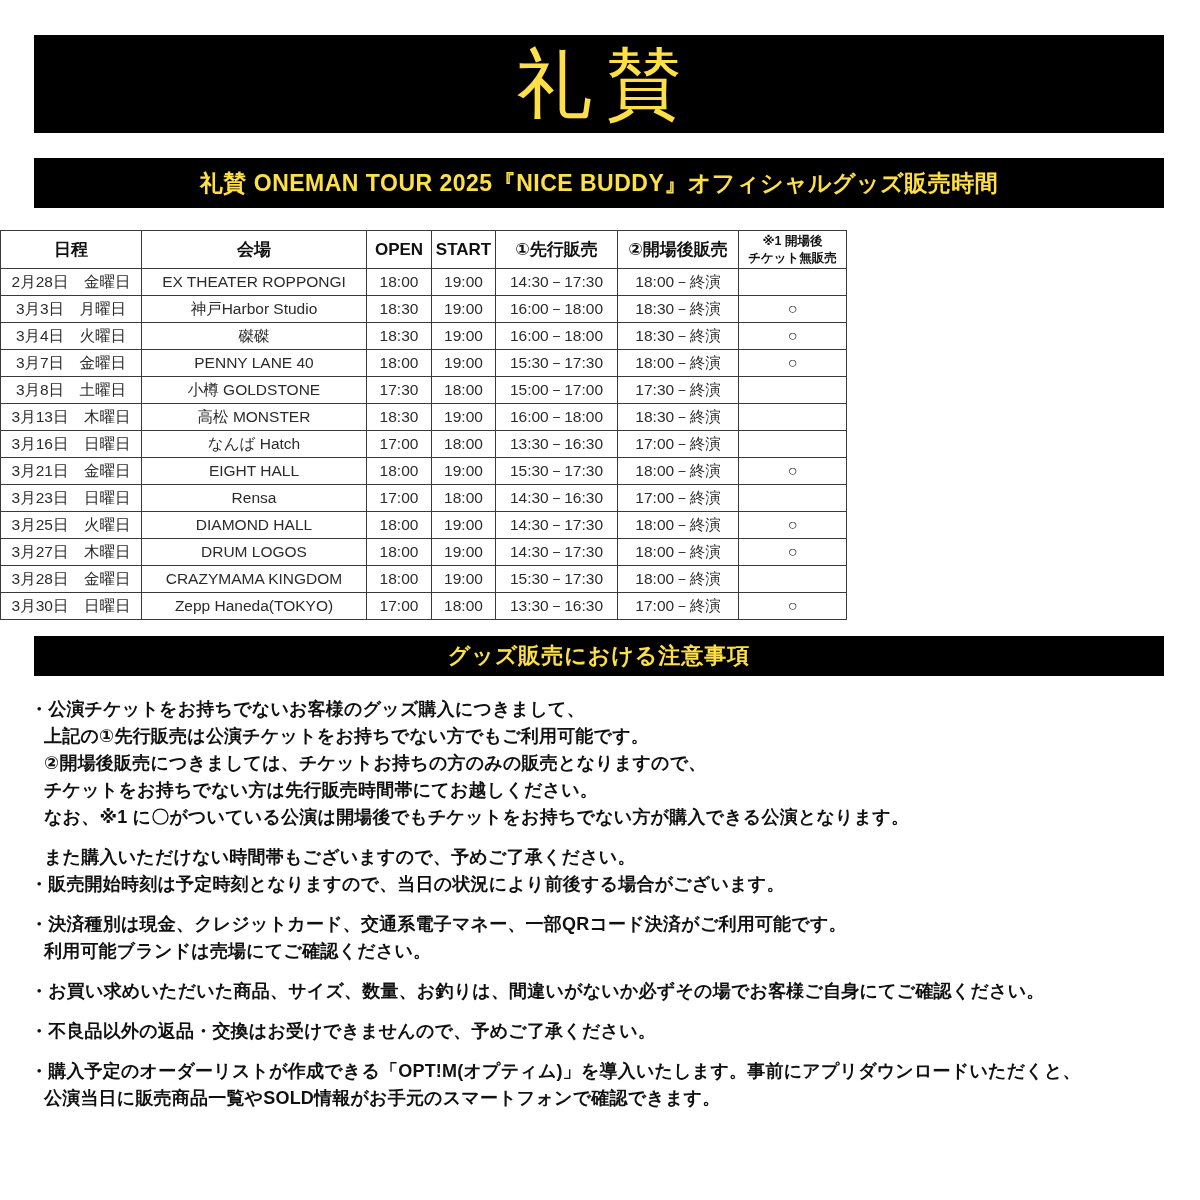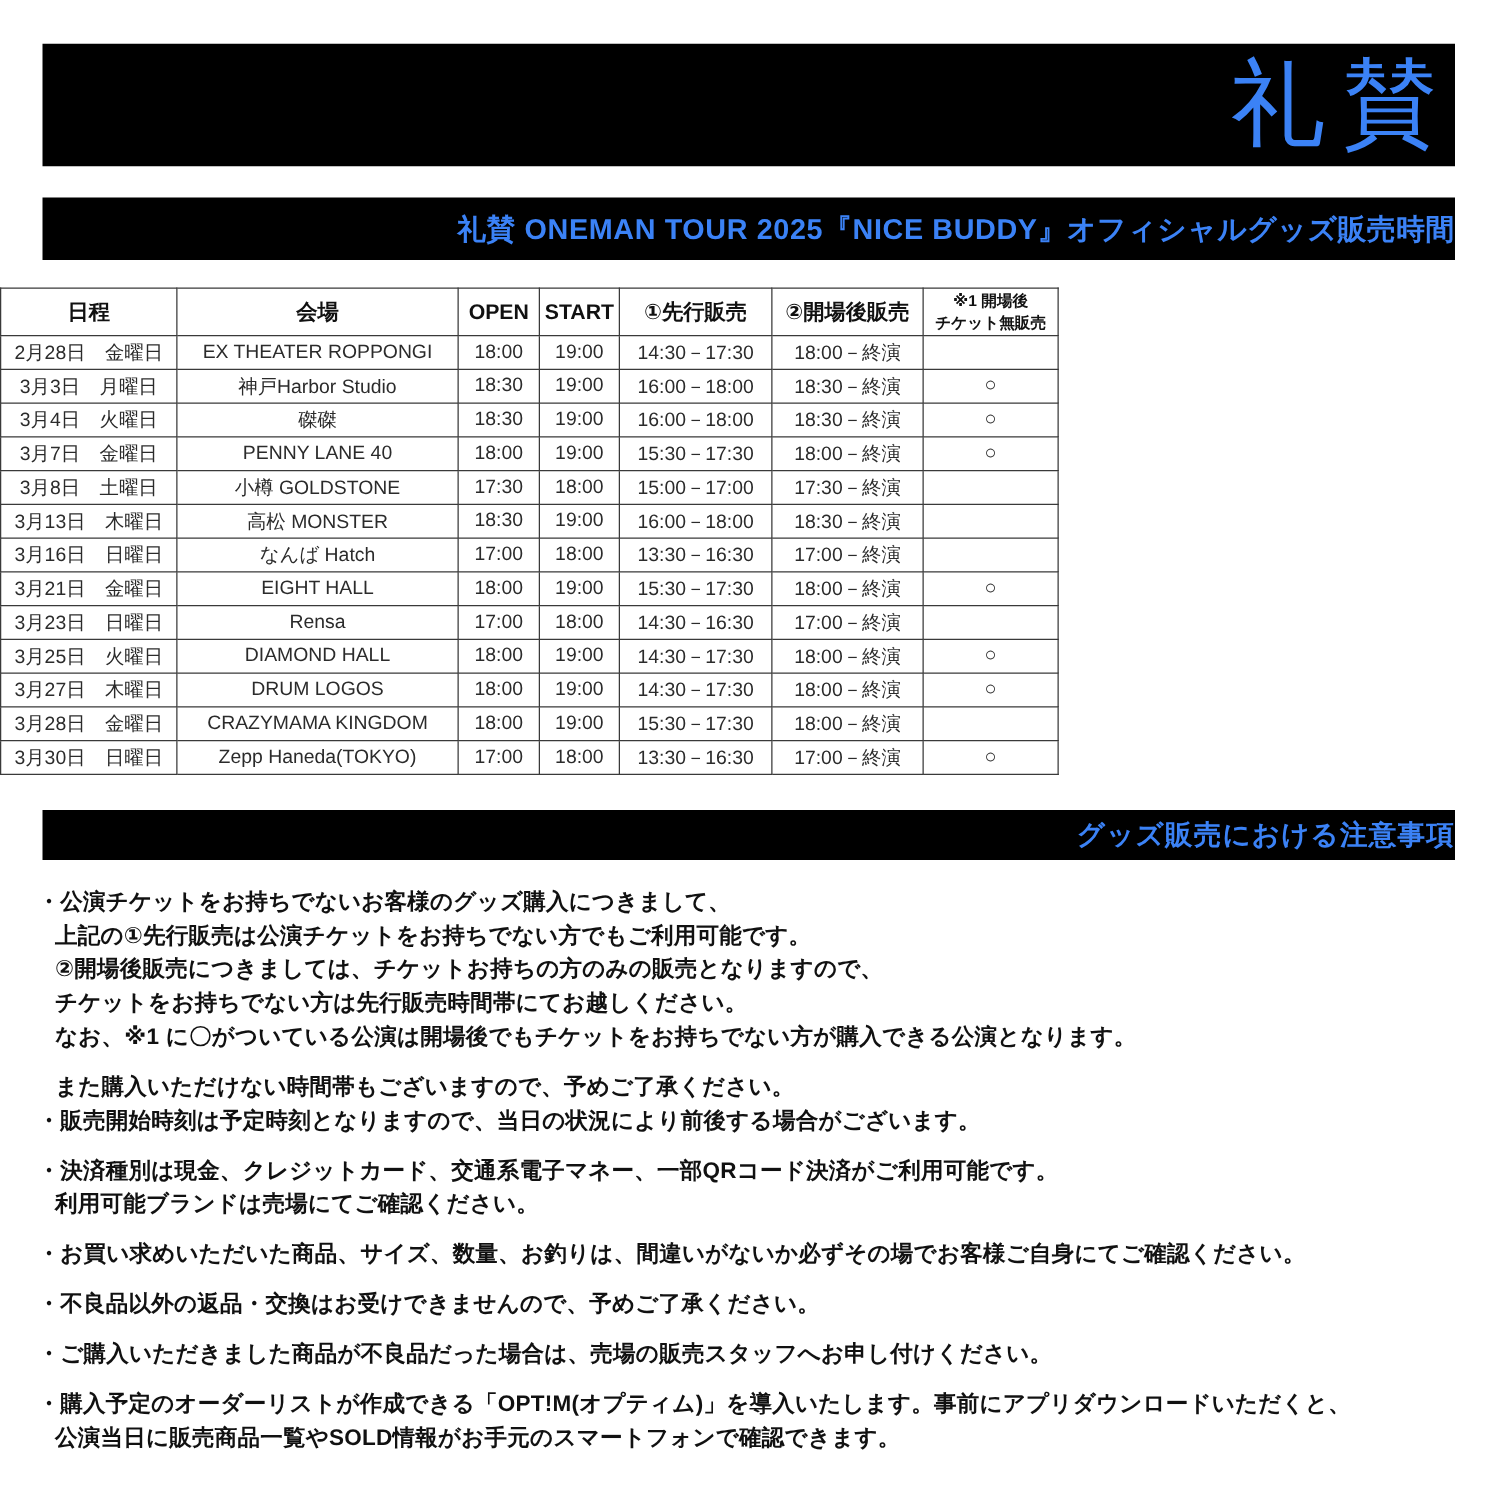--- a/index.html
+++ b/index.html
@@ -5,26 +5,26 @@
   * { margin: 0; padding: 0; box-sizing: border-box; }
   html, body {
     width: 1200px; height: 1200px;
     background: #ffffff;
     font-family: "Liberation Sans", "DejaVu Sans", sans-serif;
     color: #1c1c1c;
     overflow: hidden;
   }
   .banner {
     background: #000000;
-    color: #3b82f6;
+    color: #fde047;
     margin-left: 34px;
     margin-right: 36px;
     display: flex;
     align-items: center;
-    justify-content: flex-end;
+    justify-content: center;
   }
   .banner-title {
     margin-top: 35px;
     height: 98px;
   }
   .banner-title .big-title {
     font-family: "Liberation Serif", "DejaVu Serif", serif;
     font-size: 76px;
     font-weight: 500;
     letter-spacing: 14px;
@@ -71,21 +71,21 @@
     height: 27px;
     font-size: 15.5px;
     font-weight: normal;
     color: #2b2b2b;
   }
   table.schedule td.circle-cell {
     font-size: 16px;
     color: #333;
   }
   .banner-notice {
-    margin-top: 28px;
+    margin-top: 16px;
     height: 40px;
   }
   .banner-notice .notice-text {
     font-size: 22px;
     font-weight: bold;
     letter-spacing: 1px;
   }
   .notes {
     margin: 20px 30px 0 30px;
   }
@@ -279,19 +279,16 @@
       <div class="note-line first">・決済種別は現金、クレジットカード、交通系電子マネー、一部QRコード決済がご利用可能です。</div>
       <div class="note-line">利用可能ブランドは売場にてご確認ください。</div>
     </div>
     <div class="note">
       <div class="note-line first">・お買い求めいただいた商品、サイズ、数量、お釣りは、間違いがないか必ずその場でお客様ご自身にてご確認ください。</div>
     </div>
     <div class="note">
       <div class="note-line first">・不良品以外の返品・交換はお受けできませんので、予めご了承ください。</div>
     </div>
     <div class="note">
-      <div class="note-line first">・ご購入いただきました商品が不良品だった場合は、売場の販売スタッフへお申し付けください。</div>
-    </div>
-    <div class="note">
       <div class="note-line first">・購入予定のオーダーリストが作成できる「OPT!M(オプティム)」を導入いたします。事前にアプリダウンロードいただくと、</div>
       <div class="note-line">公演当日に販売商品一覧やSOLD情報がお手元のスマートフォンで確認できます。</div>
     </div>
   </div>
 
 </body></html>

